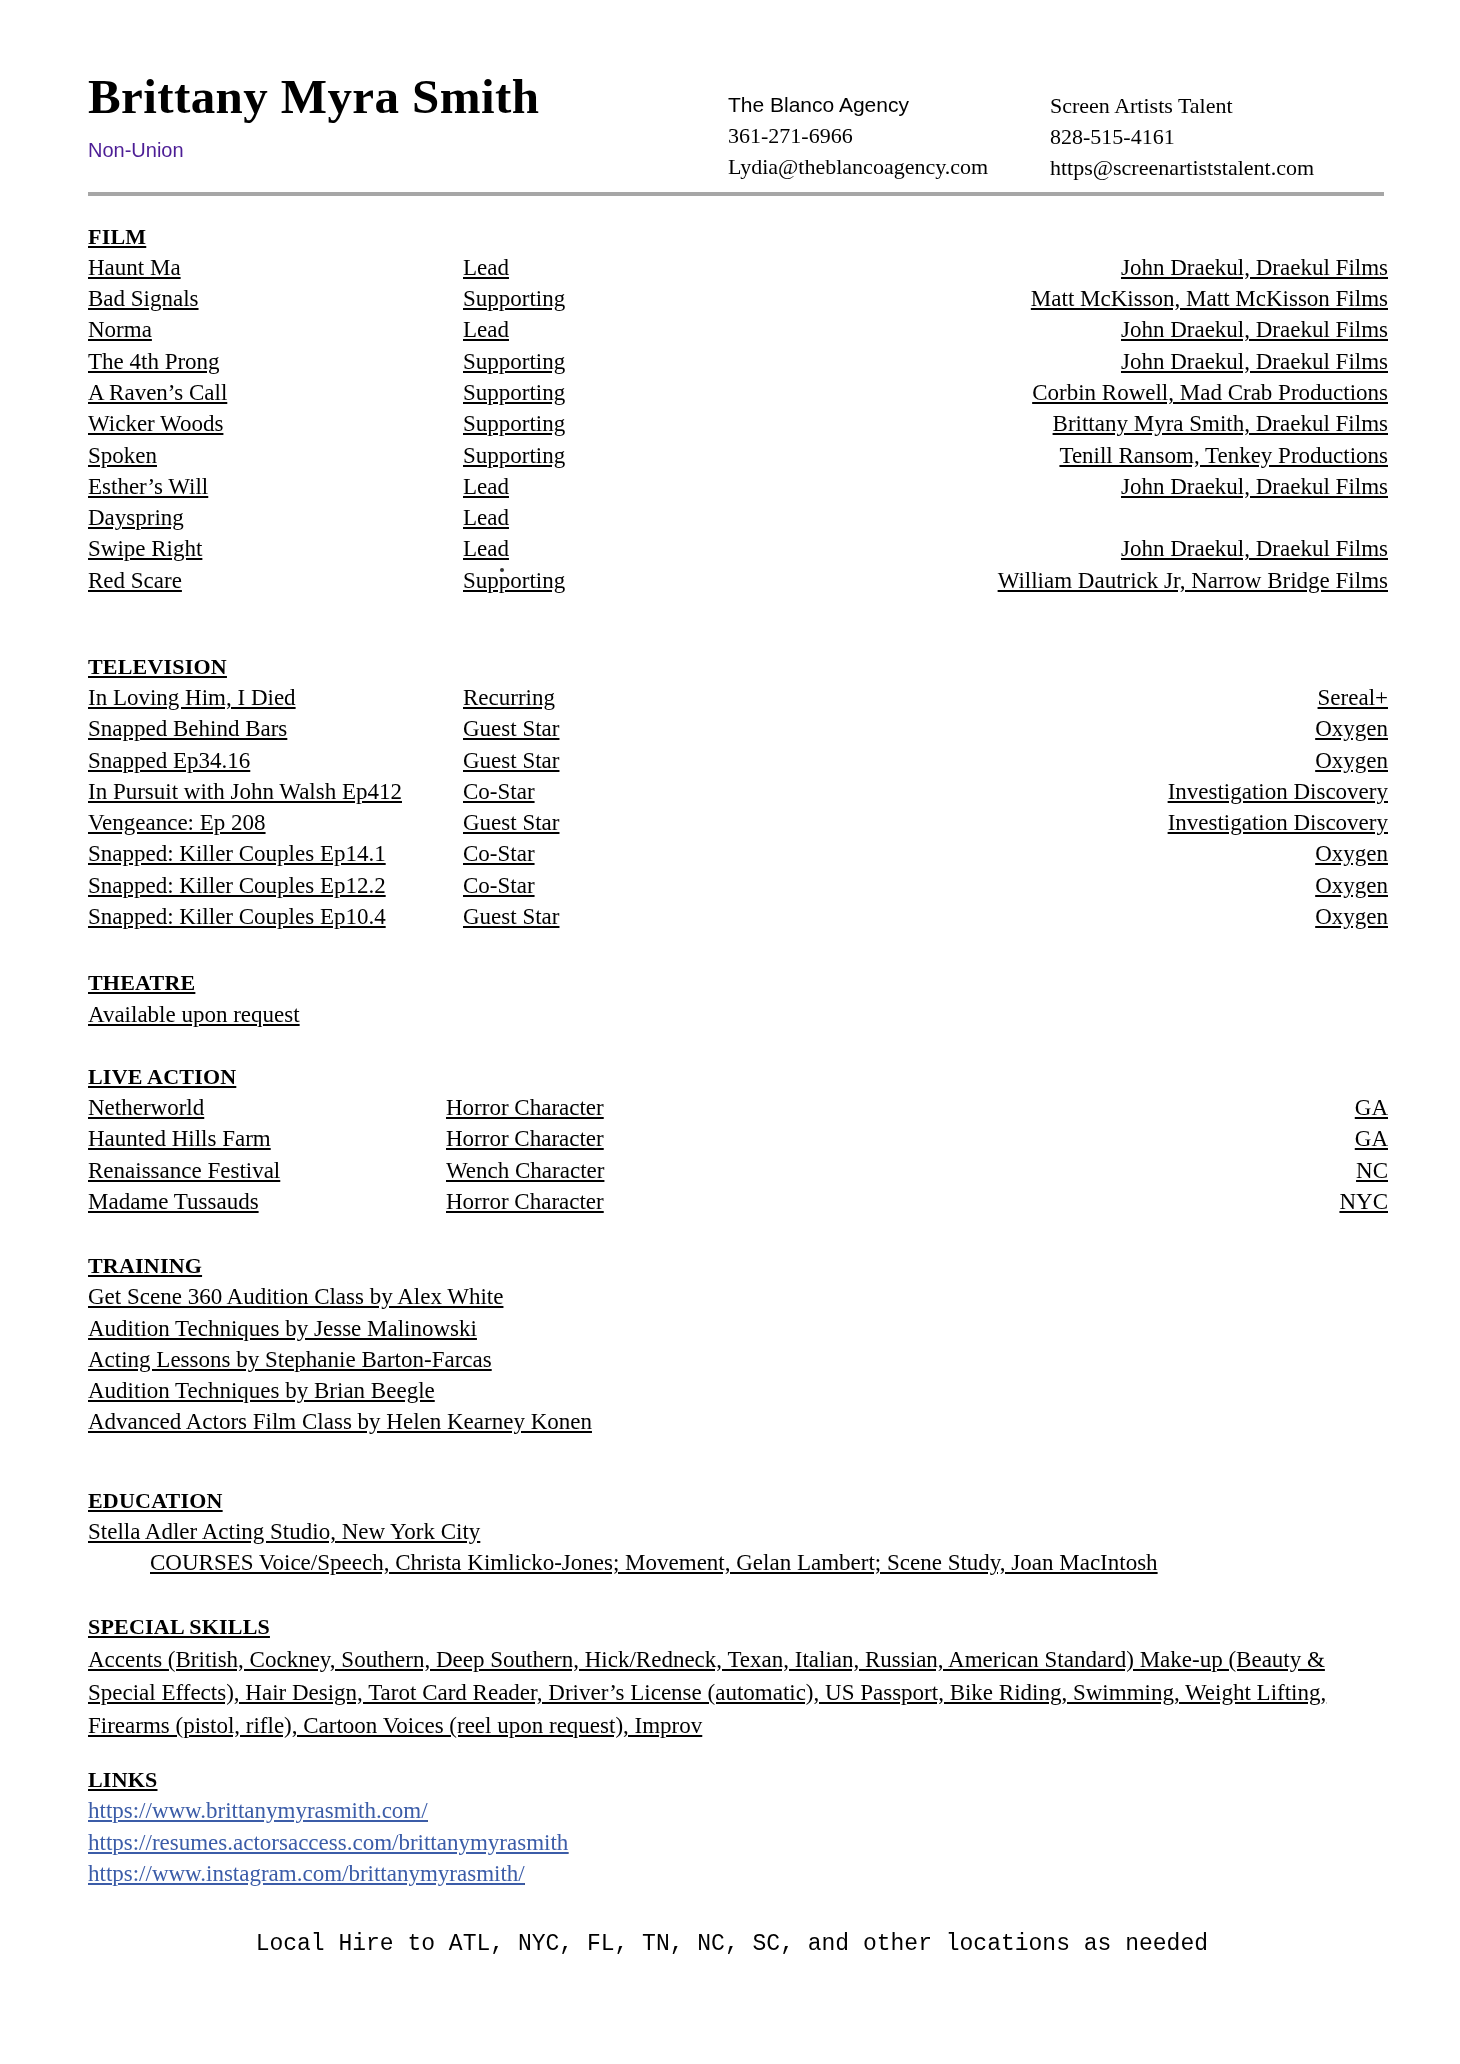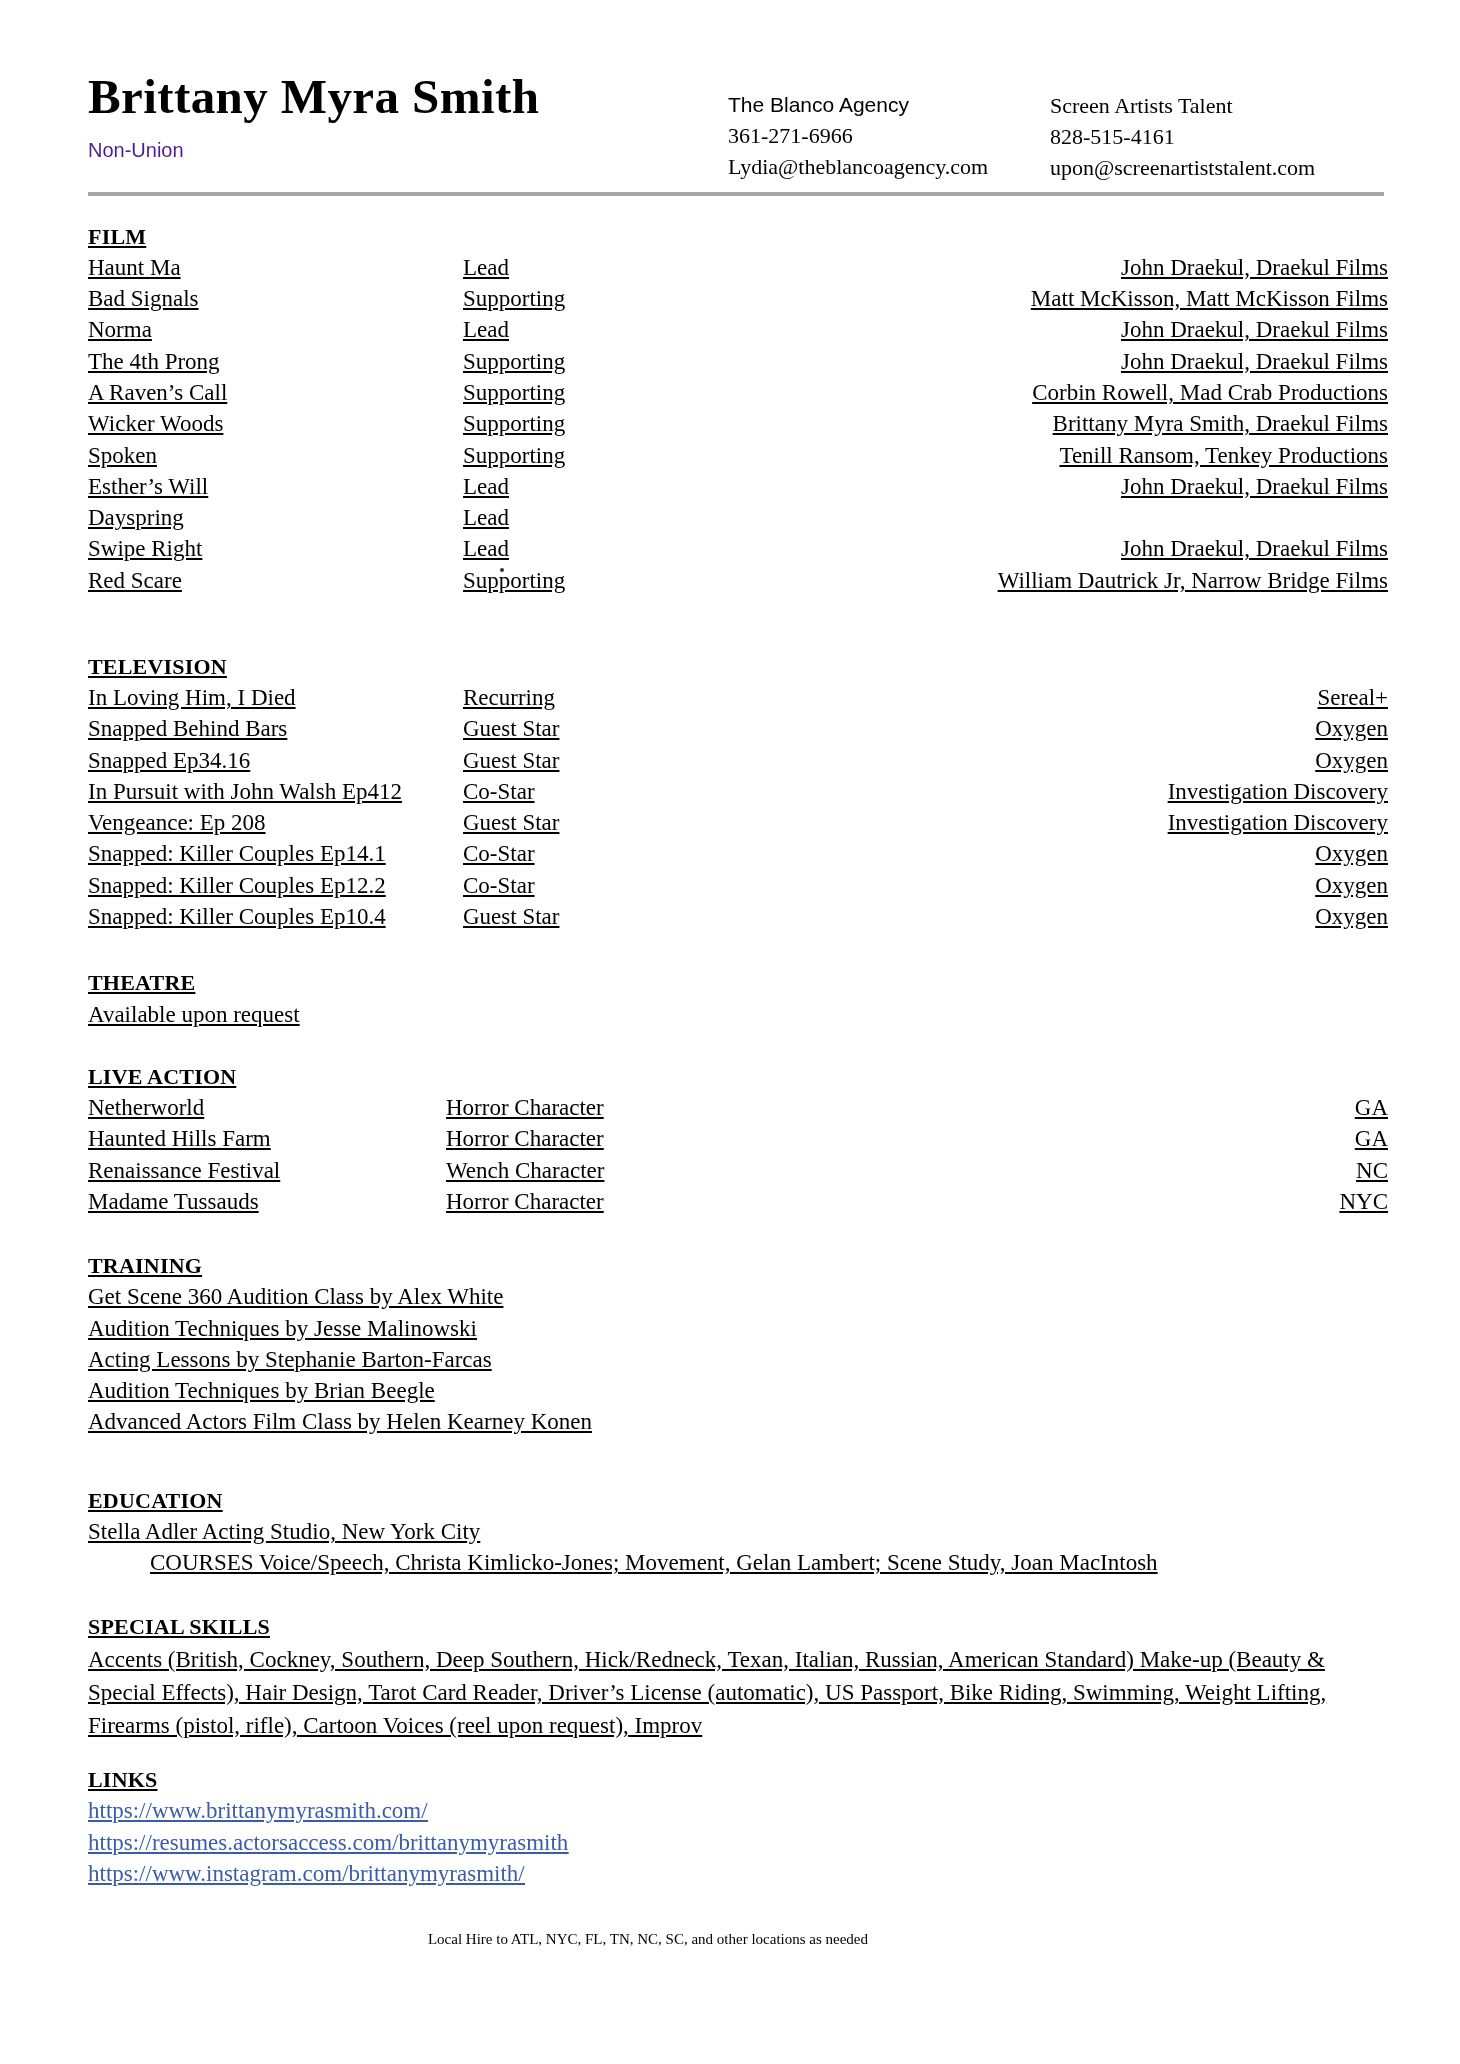--- a/index.html
+++ b/index.html
@@ -145,24 +145,25 @@
     display: block;
     font-size: 23px;
     line-height: 1.36;
     color: #3b5ca8;
     text-decoration: underline;
     width: fit-content;
   }
 
   .footer-note {
     margin-top: 40px;
-    text-align: center;
-    font-size: 15px;
+    text-align: right;
+    font-size: 23px;
     line-height: 1.36;
     padding-right: 180px;
+    font-family: Liberation Mono, monospace;
   }
 </style>
 </head>
 <body>
 
 <div class="page">
   <div class="content">
 
     <div class="header">
       <div class="header-left">
@@ -172,21 +173,21 @@
 
       <div class="agency-block first">
         <div class="agency-name">The Blanco Agency</div>
         <div class="agency-line">361-271-6966</div>
         <div class="agency-line">Lydia@theblancoagency.com</div>
       </div>
 
       <div class="agency-block second">
         <div class="agency-name serif">Screen Artists Talent</div>
         <div class="agency-line">828-515-4161</div>
-        <div class="agency-line">upon@screenartiststalent.com</div>
+        <div class="agency-line">https@screenartiststalent.com</div>
       </div>
     </div>
     <div class="rule"></div>
 
     <div class="section">
       <div class="section-title">FILM</div>
 
       <div class="row">
         <div class="col-title">Haunt Ma</div>
         <div class="col-role">Lead</div>

